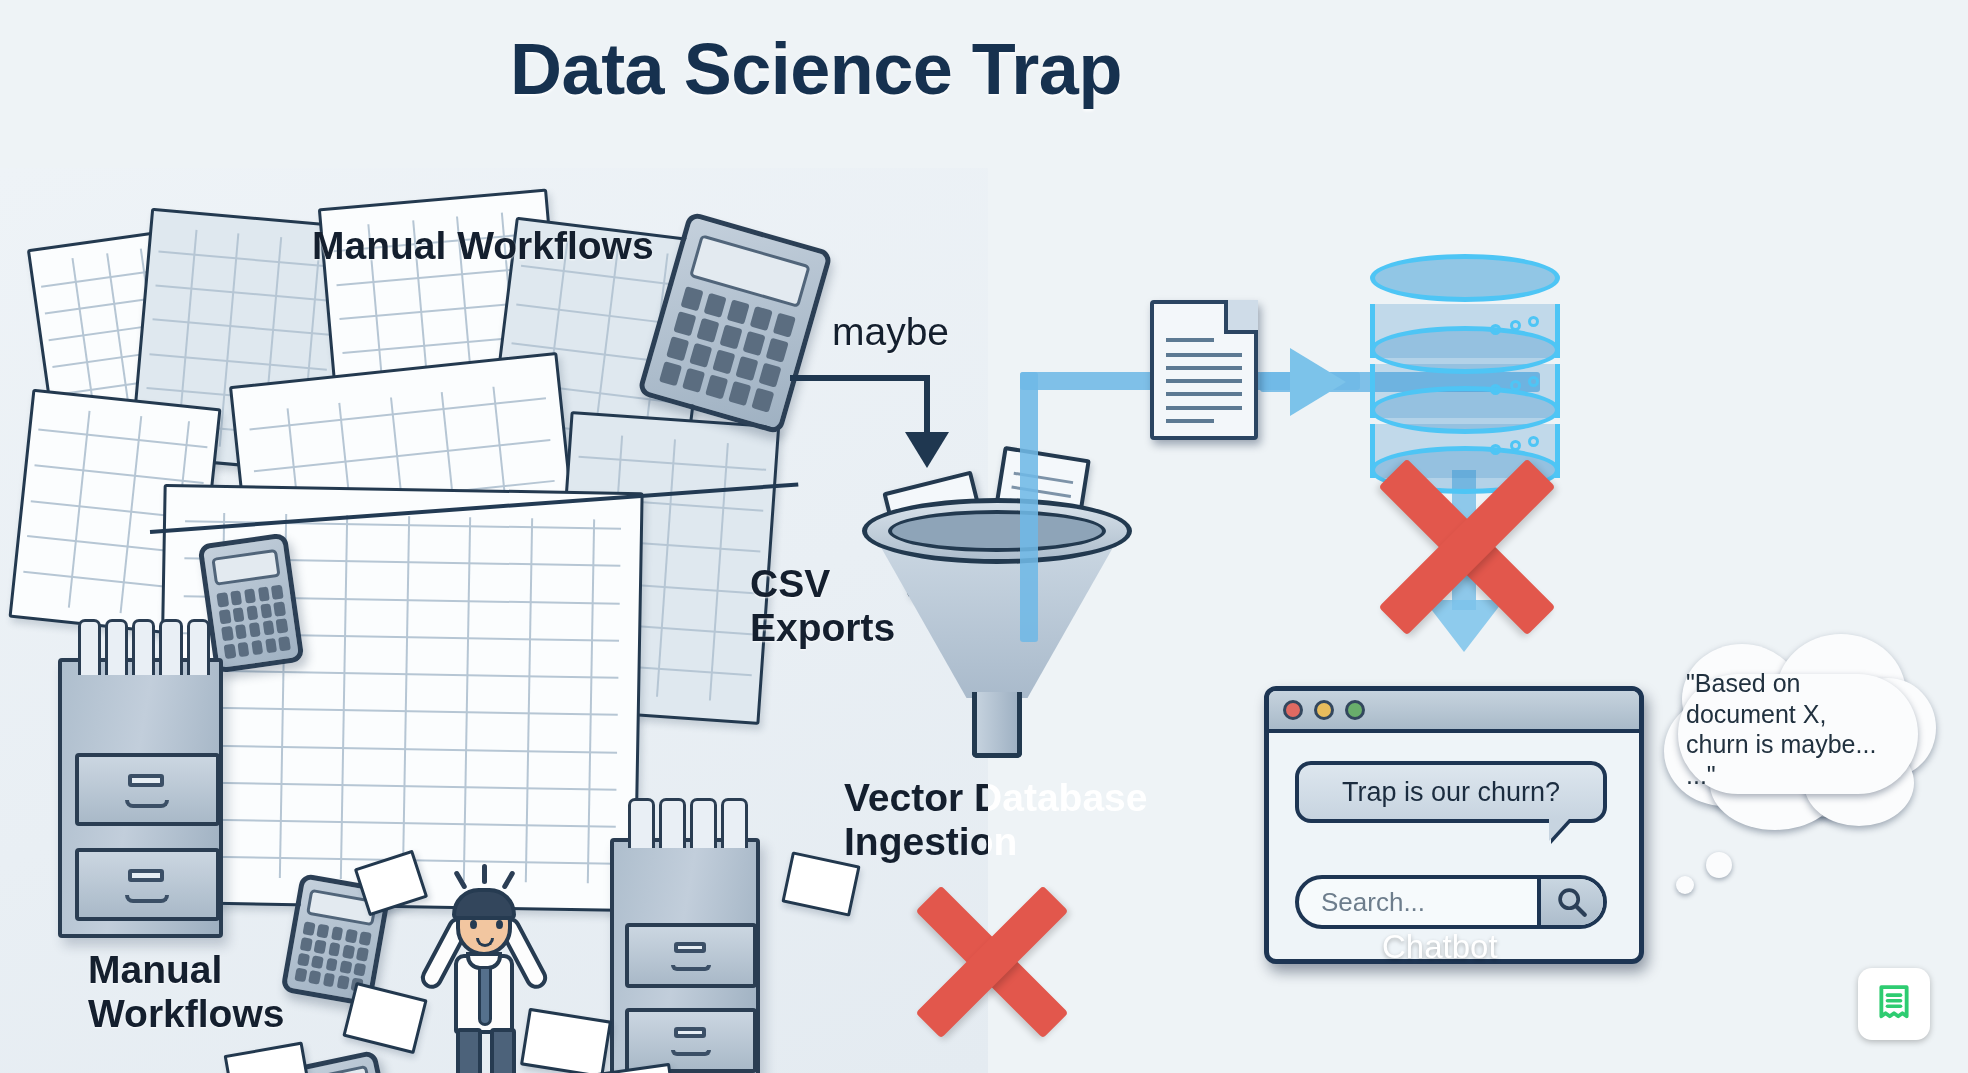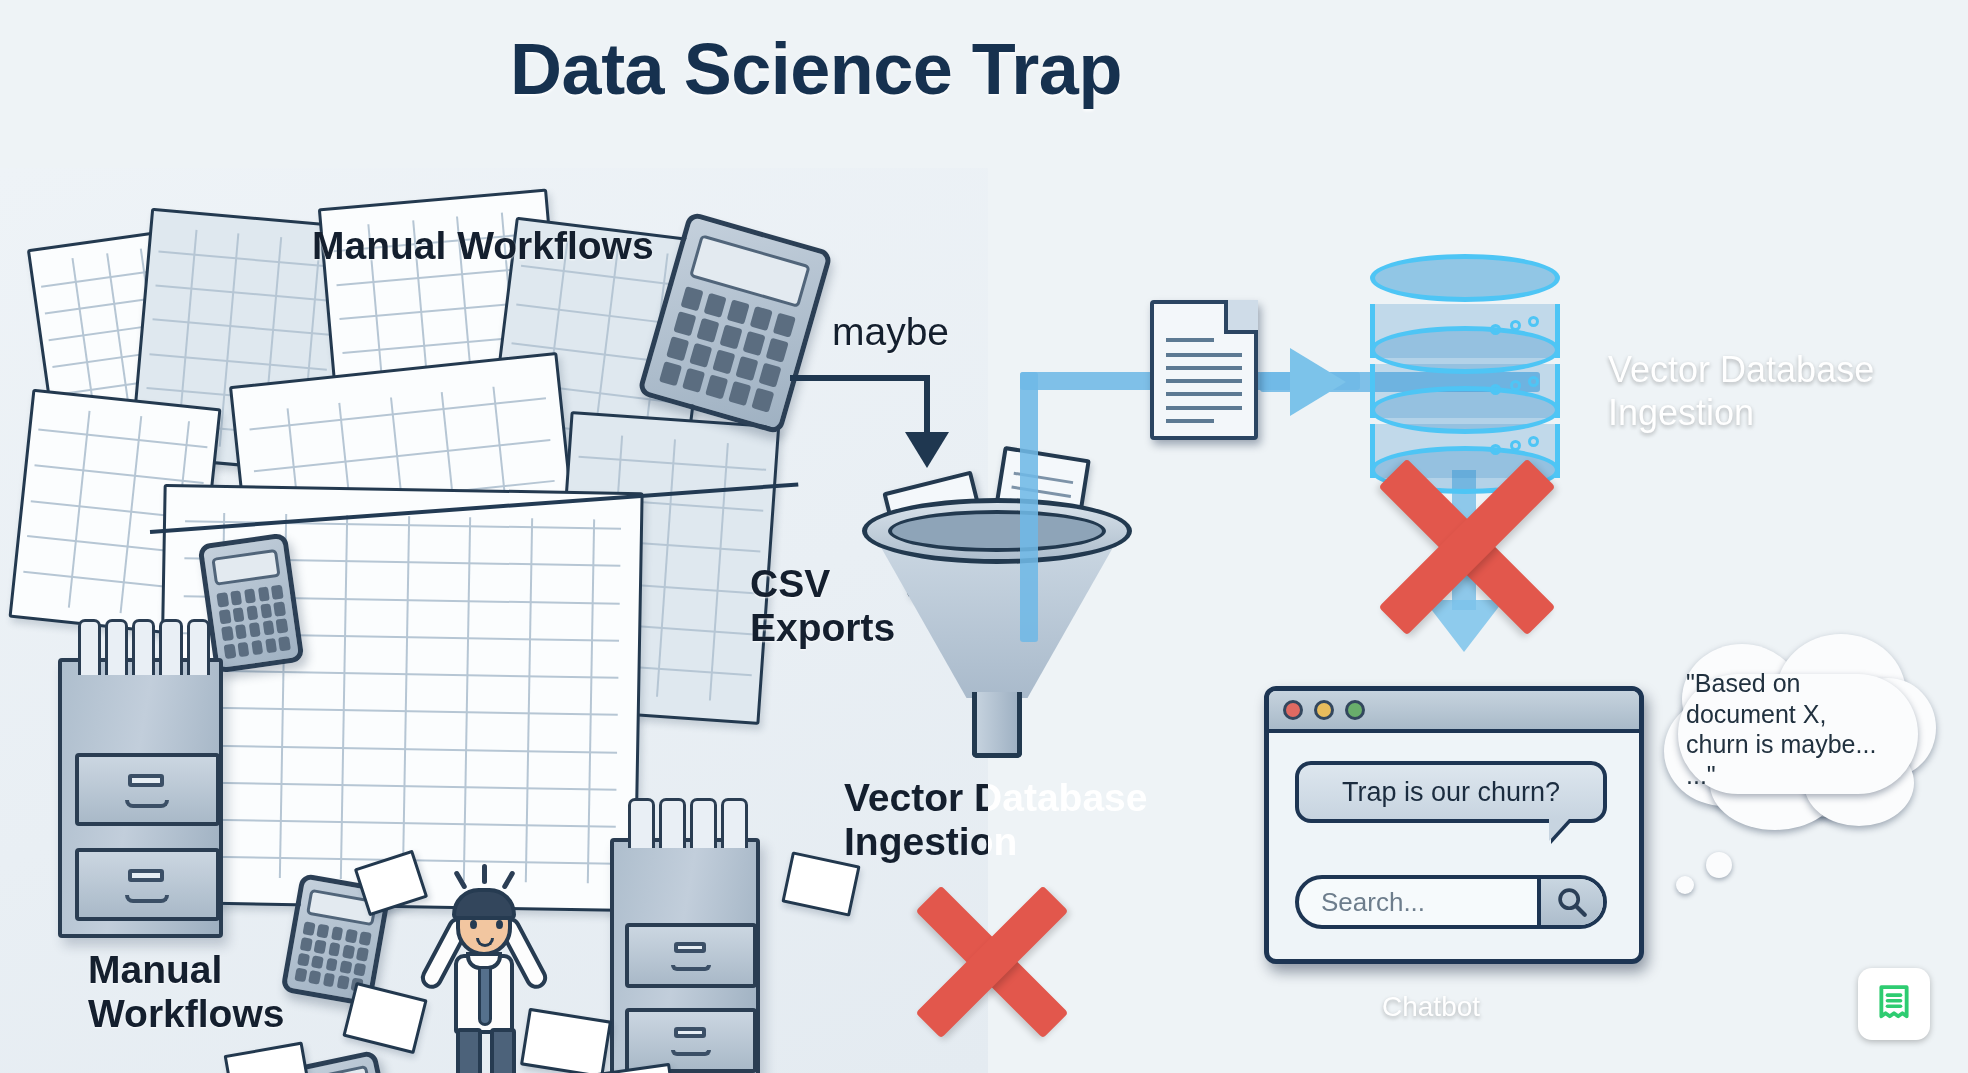--- a/index.html
+++ b/index.html
@@ -332,21 +332,21 @@
   .label-light {
     position: absolute; color: #ffffff; font-weight: normal;
     text-shadow: 0 2px 4px rgba(0,0,0,0.28);
     line-height: 1.2;
   }
   #lbl-manual-top { left: 312px; top: 224px; font-size: 39px; }
   #lbl-dumped { left: 832px; top: 310px; font-size: 39px; font-weight: normal; }
   #lbl-csv { left: 750px; top: 562px; font-size: 39px; }
   #lbl-manual-bottom { left: 88px; top: 948px; font-size: 39px; }
   #lbl-spreadsheet { left: 318px; top: 988px; font-size: 39px; }
-  #lbl-chatbot { left: 1382px; top: 990px; font-size: 28px; }
+  #lbl-chatbot { left: 1382px; top: 927px; font-size: 33px; }
   #lbl-vdb-right { left: 1608px; top: 348px; font-size: 36px; }
 
   
   #lbl-vdb-split {
     position: absolute; left: 844px; top: 776px; width: 420px; height: 96px;
     font-size: 39px; font-weight: bold; line-height: 1.12;
   }
   #lbl-vdb-split .layer {
     position: absolute; left: 0; top: 0; width: 420px; white-space: pre-line;
   }
@@ -758,22 +758,20 @@
   <div class="label-dark" id="lbl-csv" style="white-space:pre-line;">CSV
 Exports</div>
 
   <div id="lbl-vdb-split">
     <div class="layer dark">Vector Database
 Ingestion</div>
     <div class="layer light">Vector Database
 Ingestion</div>
   </div>
 
-  <div class="label-light" id="lbl-vdb-right" style="white-space:pre-line;">Vector Database
-Ingestion</div>
   <div class="label-light" id="lbl-chatbot">Chatbot</div>
 
   <div id="brand-logo">
     <svg width="46" height="46" viewBox="0 0 24 24">
       <path d="M5.4 3.2h13.2v15.2l-2.2-1.6-2.2 1.6-2.2-1.6-2.2 1.6-2.2-1.6-2.2 1.6z" fill="none" stroke="#2ecc71" stroke-width="2" stroke-linejoin="round"></path>
       <line x1="8.6" y1="7.4" x2="15.4" y2="7.4" stroke="#2ecc71" stroke-width="1.9" stroke-linecap="round"></line>
       <line x1="8.6" y1="10.3" x2="15.4" y2="10.3" stroke="#2ecc71" stroke-width="1.9" stroke-linecap="round"></line>
       <line x1="8.6" y1="13.2" x2="15.4" y2="13.2" stroke="#2ecc71" stroke-width="1.9" stroke-linecap="round"></line>
     </svg>
   </div>

